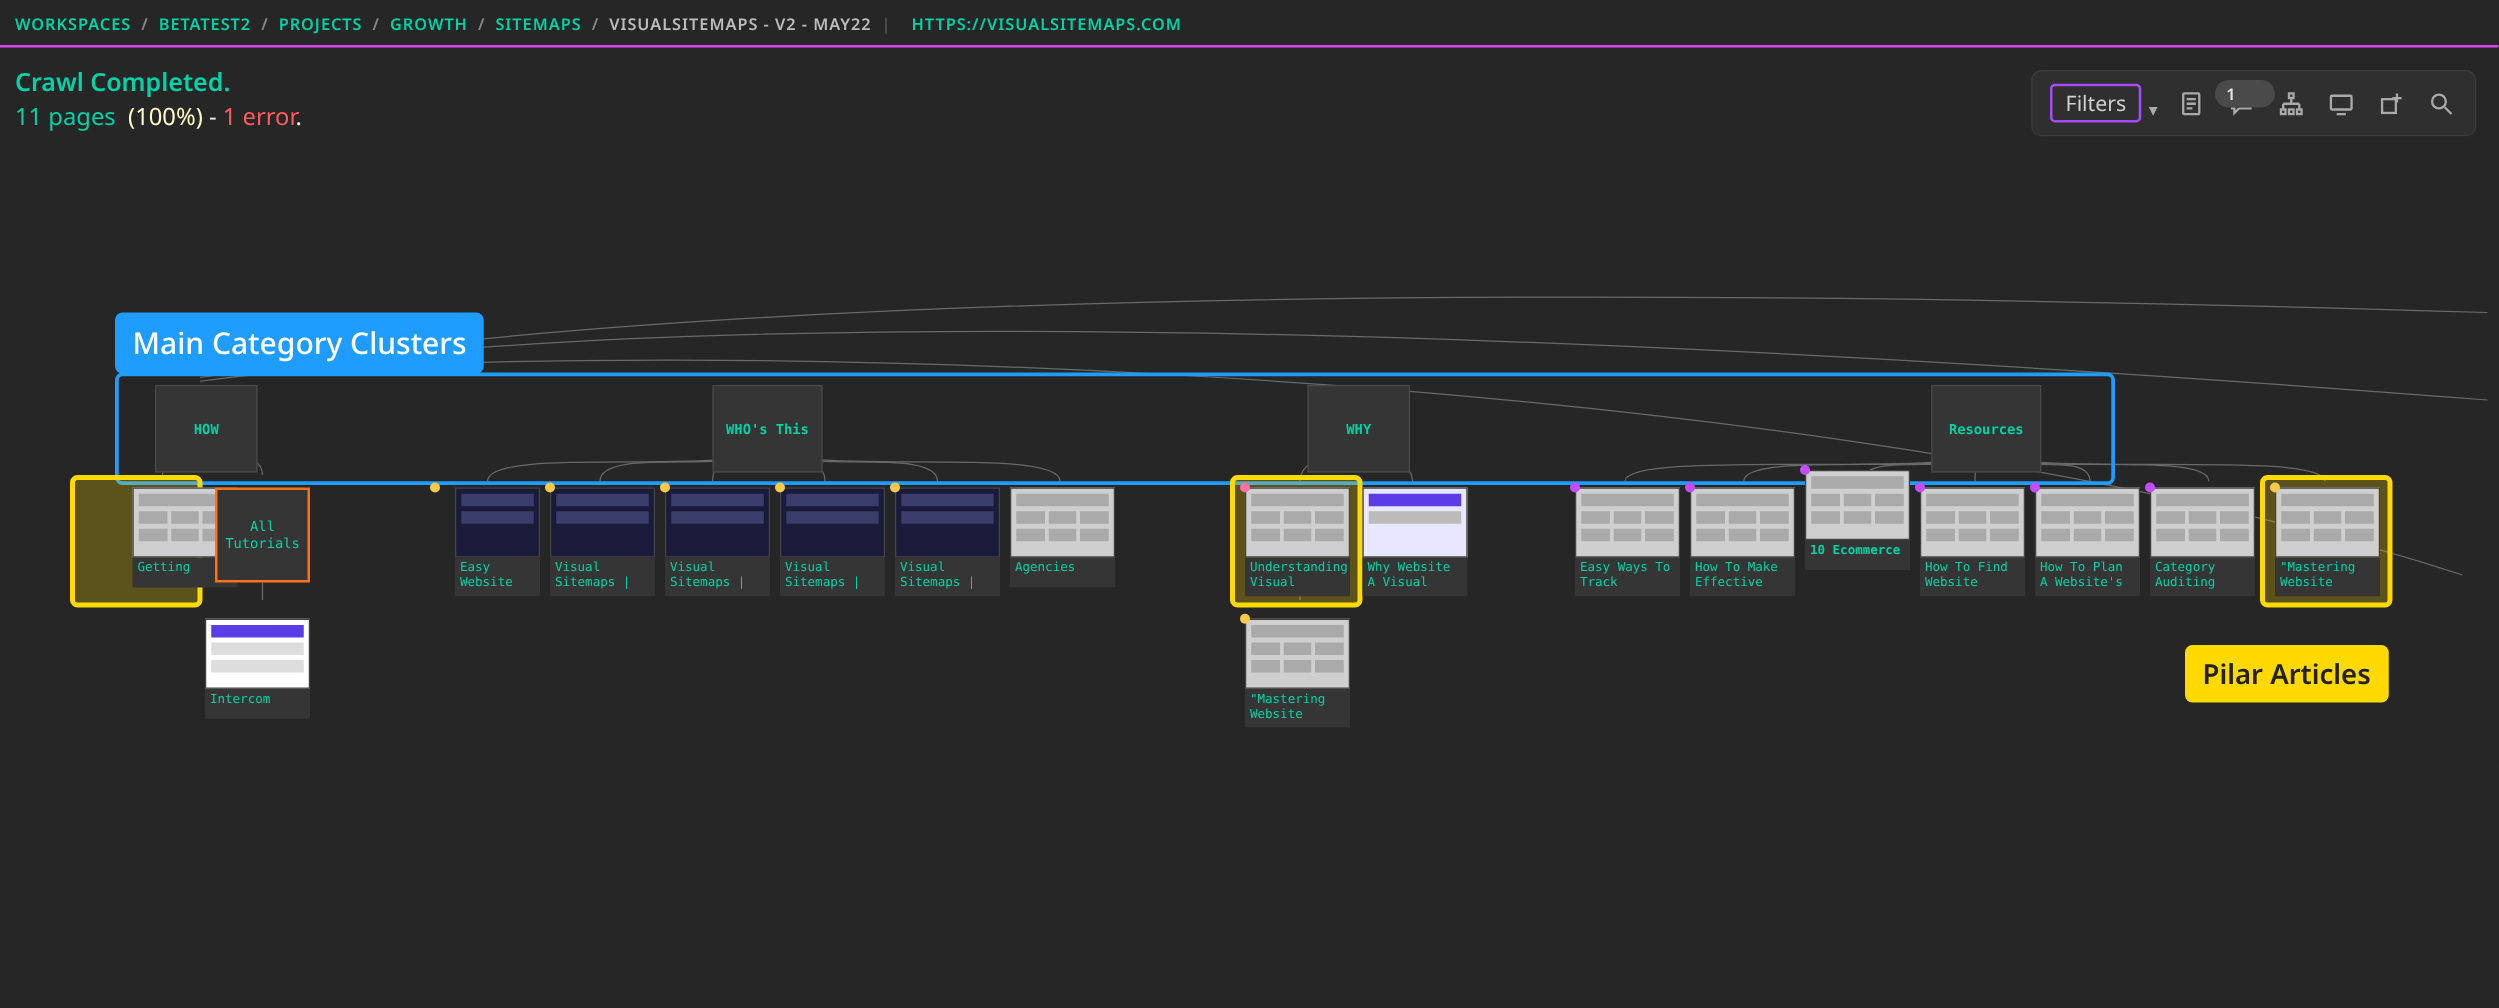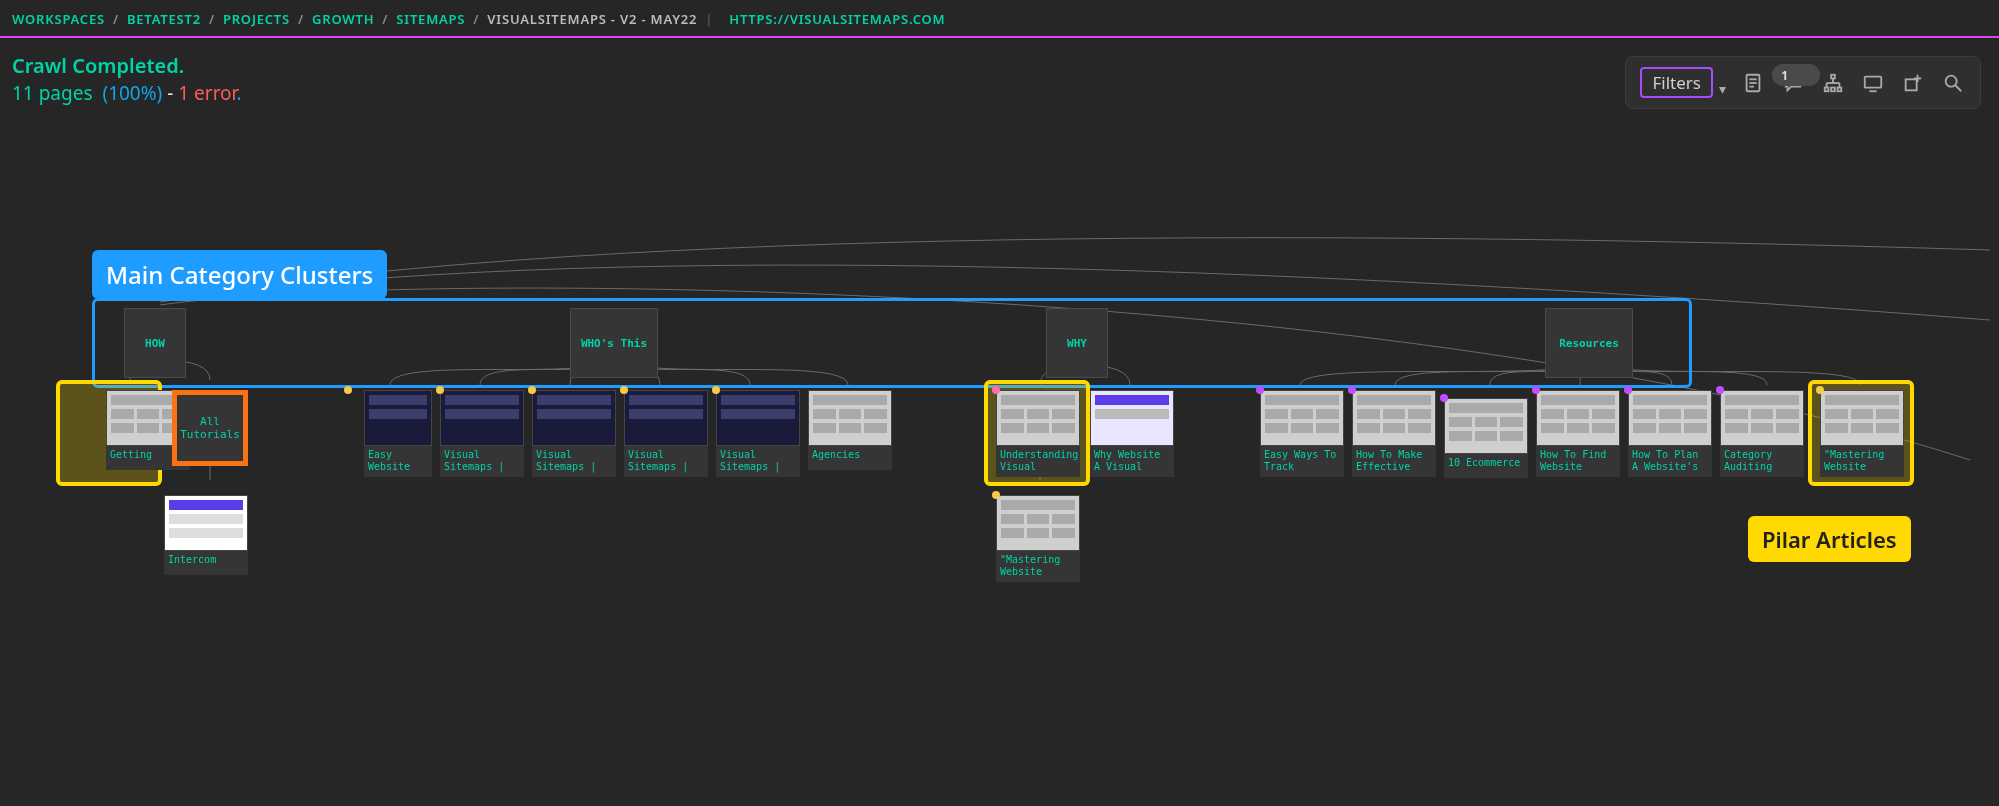--- a/index.html
+++ b/index.html
@@ -28,21 +28,21 @@
   .vsep { color: #555; margin: 0 8px; }
 
   .status {
     padding: 14px 12px;
     font-size: 20px;
     line-height: 1.4;
   }
   .status-title { color: #00d3a7; font-weight: 600; }
   .status-sub { font-size: 19px; }
   .s-pages { color: #00d3a7; }
-  .s-pct { color: #0ea5e9; }
+  .s-pct { color: #fef9c3; }
   .s-dash { color: #e5e5e5; }
   .s-err { color: #ff5a5a; }
 
   .toolbar {
     position: absolute;
     right: 18px;
     top: 56px;
     display: flex;
     align-items: center;
     gap: 14px;
@@ -102,21 +102,21 @@
   .highlight-yellow {
     position: absolute;
     border: 4px solid #ffd900;
     background: rgba(255,217,0,0.25);
     border-radius: 6px;
     pointer-events: none;
   }
 
   .catnode {
     position: absolute;
-    width: 62px; height: 70px;
+    width: 82px; height: 70px;
     background: #353535;
     border: 1px solid #4a4a4a;
     display:flex; align-items:center; justify-content:center;
     color: #00d3a7;
     font-family: monospace;
     font-size: 11px;
     font-weight: 700;
     text-align:center;
     cursor: pointer;
   }
@@ -151,21 +151,21 @@
   .pgnode.purple .thumb { background:#e9e6ff; }
   .pgnode.purple .thumb .r1 { background:#5a3de6; }
 
   .dot { position:absolute; width:8px; height:8px; border-radius:50%; top:-4px; left:-4px; }
   .dot.y { background:#f7c948; }
   .dot.p { background:#c44cff; }
   .dot.pk { background:#ff6fa8; }
 
   .alltut {
     position:absolute; width:76px; height:76px;
-    background:#353535; border:5px solid #f97316;
+    background:#353535; border:2px solid #f97316;
     color:#00d3a7; font-family:monospace; font-size:11px;
     display:flex; align-items:center; justify-content:center; text-align:center;
     cursor:pointer;
   }
 </style>
 </head>
 <body>
 
 <div class="topbar">
   <span class="crumb">WORKSPACES</span>
@@ -469,21 +469,21 @@
           <div></div>
         </div>
         <div class="rrow">
           <div></div>
           <div></div>
           <div></div>
         </div>
       </div>
     <div class="cap">How To Make Effective</div>
   </div>
-  <div class="pgnode" style="left:1444px; top:358px;">
+  <div class="pgnode" style="left:1444px; top:336px;font-weight:bold;">
     <span class="dot p"></span>
     <div class="thumb">
         <div class="r1"></div>
         <div class="rrow">
           <div></div>
           <div></div>
           <div></div>
         </div>
         <div class="rrow">
           <div></div>

